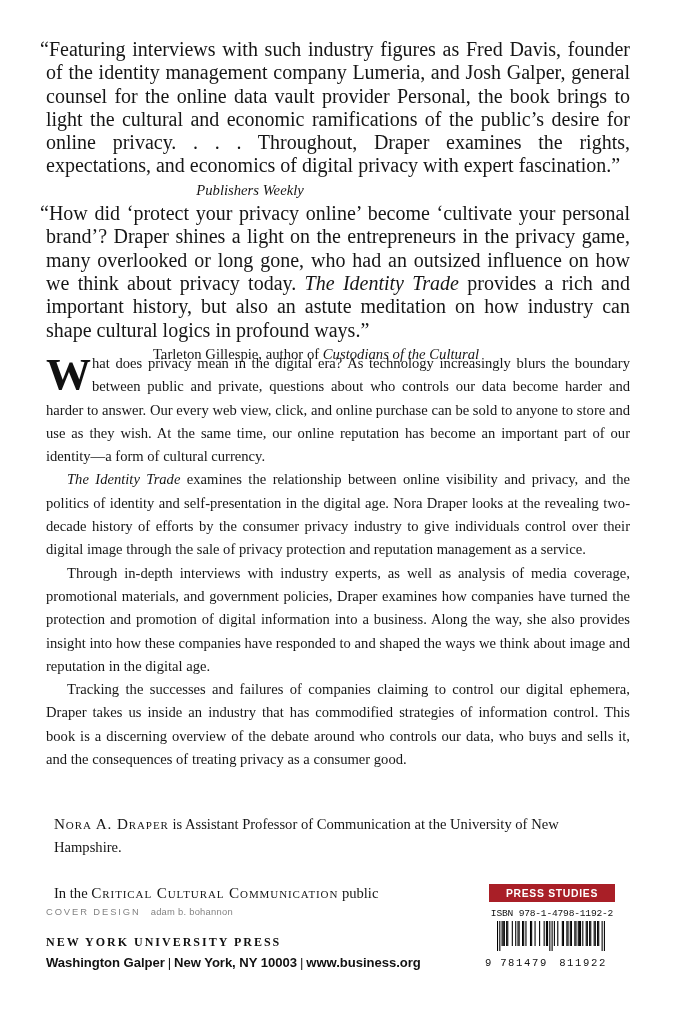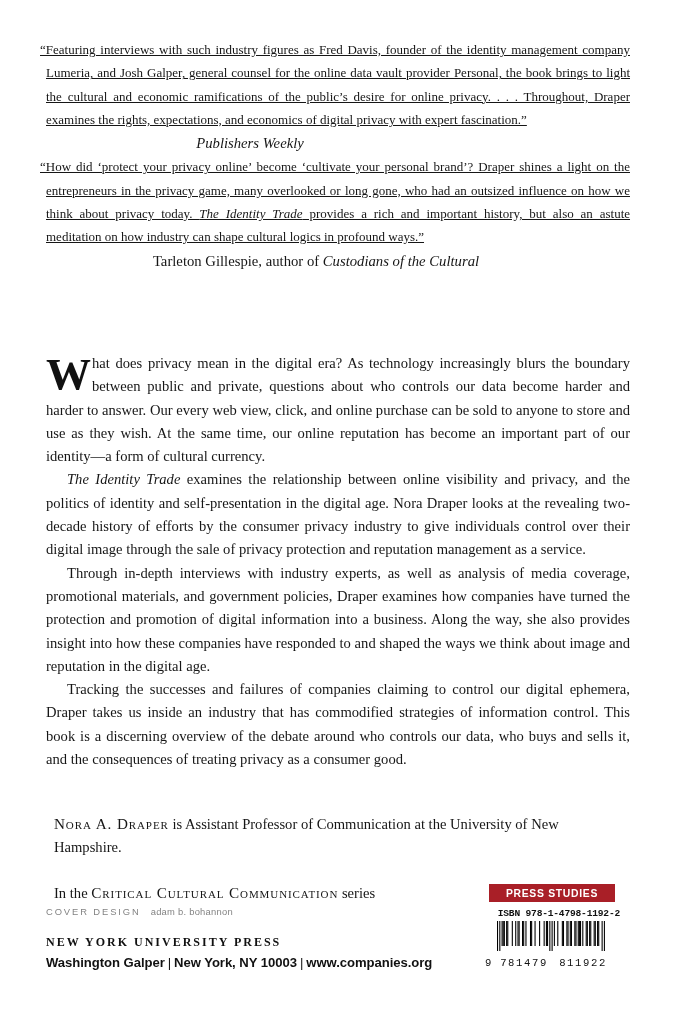--- a/index.html
+++ b/index.html
@@ -31,27 +31,26 @@
     left: 46px;
     top: 38px;
     width: 584px;
   }
   .blurb {
     margin: 0 0 0 0;
   }
   .blurb + .blurb { }
 
   .blurb-text {
-    font-size: 13px;
+    font-size: 20px;
     line-height: 23.3px;
     text-align: justify;
     text-indent: -6px;
     margin: 0;
     hyphens: none;
-    text-decoration: underline;
   }
   .blurb-text .ital { font-style: italic; }
 
   .blurb-attr {
     font-size: 14.7px;
     line-height: 23.3px;
     margin: 1px 0 0 0;
     text-align: center;
   }
   .blurb-attr.attr-pw {
@@ -183,25 +182,24 @@
   .barcode-area {
     position: absolute;
     left: 484px;
     top: 908px;
     width: 136px;
   }
   .isbn-text {
     font-family: "Liberation Mono", "DejaVu Sans Mono", monospace;
     font-size: 9.6px;
     letter-spacing: -0.2px;
-    text-align: right;
+    text-align: center;
     color: #111;
     margin: 0 0 2px 0;
     white-space: nowrap;
-    font-weight: bold;
   }
   .barcode {
     display: block;
     width: 136px;
     height: 36px;
   }
   .barcode-digits {
     font-family: "Liberation Mono", "DejaVu Sans Mono", monospace;
     font-size: 10.6px;
     color: #111;
@@ -240,27 +238,27 @@
     <p class="body-par"><span class="ital">The Identity Trade</span><span> examines the relationship between online visibility and privacy, and the politics of identity and self-presentation in the digital age. Nora Draper looks at the revealing two-decade history of efforts by the consumer privacy industry to give individuals control over their digital image through the sale of privacy protection and reputation management as a service.</span></p>
 
     <p class="body-par">Through in-depth interviews with industry experts, as well as analysis of media coverage, promotional materials, and government policies, Draper examines how companies have turned the protection and promotion of digital information into a business. Along the way, she also provides insight into how these companies have responded to and shaped the ways we think about image and reputation in the digital age.</p>
 
     <p class="body-par">Tracking the successes and failures of companies claiming to control our digital ephemera, Draper takes us inside an industry that has commodified strategies of information control. This book is a discerning overview of the debate around who controls our data, who buys and sells it, and the consequences of treating privacy as a consumer good.</p>
 
   </div>
 
   <div class="bio-block">
     <p class="bio-line"><span class="smallcaps">Nora A. Draper</span><span> is Assistant Professor of Communication at the University of New Hampshire.</span></p>
-    <p class="bio-line series-line"><span>In the </span><span class="smallcaps">Critical Cultural Communication</span><span> series</span></p>
+    <p class="bio-line series-line"><span>In the </span><span class="smallcaps">Critical Cultural Communication</span><span> public</span></p>
   </div>
 
   <div class="imprint">
     <p class="cover-design"><span class="cd-label">cover design</span><span class="cd-name">adam b. bohannon</span></p>
     <p class="press-name">NEW YORK UNIVERSITY PRESS</p>
-    <p class="press-addr"><span>Washington Galper</span><span class="sep">|</span><span>New York, NY 10003</span><span class="sep">|</span><span>www.companies.org</span></p>
+    <p class="press-addr"><span>Washington Galper</span><span class="sep">|</span><span>New York, NY 10003</span><span class="sep">|</span><span>www.business.org</span></p>
   </div>
 
   <div class="badge">
     <span class="badge-label">PRESS STUDIES</span>
   </div>
 
   <div class="barcode-area">
     <p class="isbn-text">ISBN 978-1-4798-1192-2</p>
     <svg class="barcode" viewBox="0 0 136 36" preserveAspectRatio="none" xmlns="http://www.w3.org/2000/svg">
       <rect x="0" y="0" width="136" height="36" fill="#ffffff"></rect>

